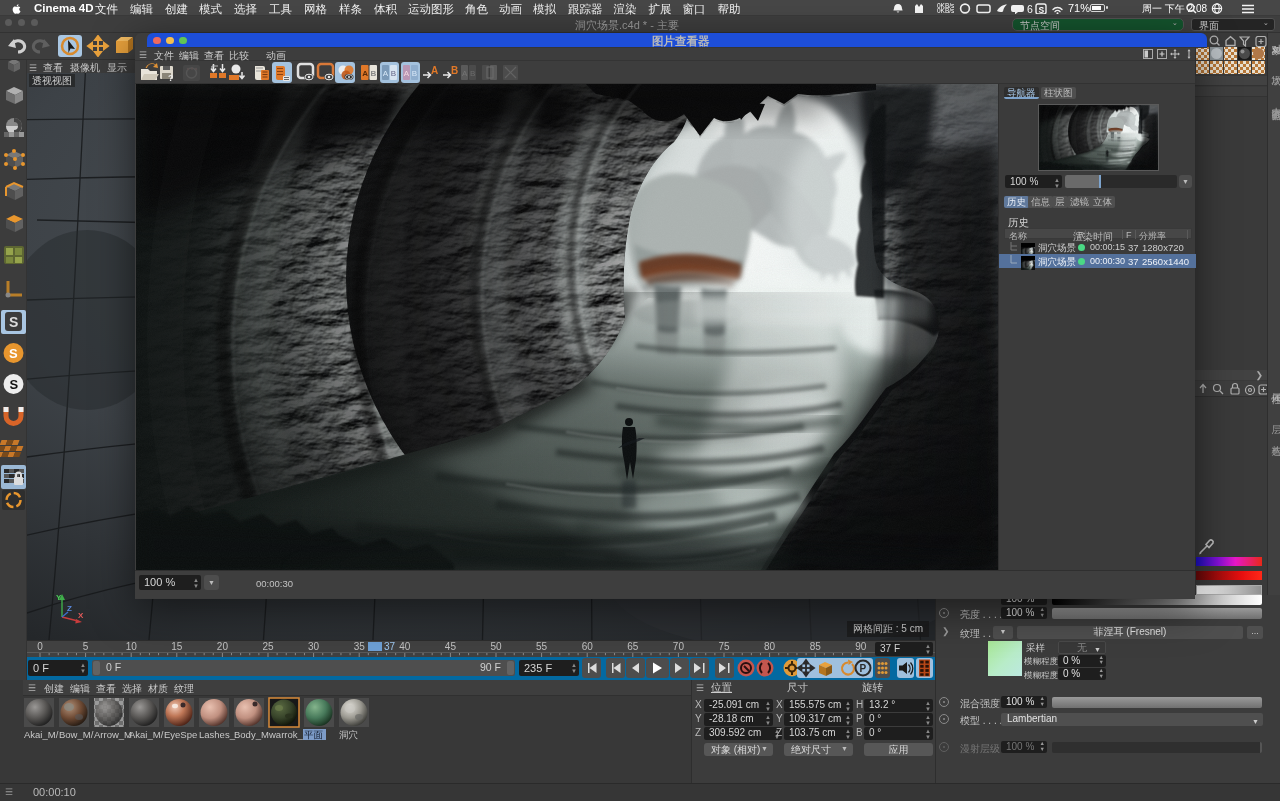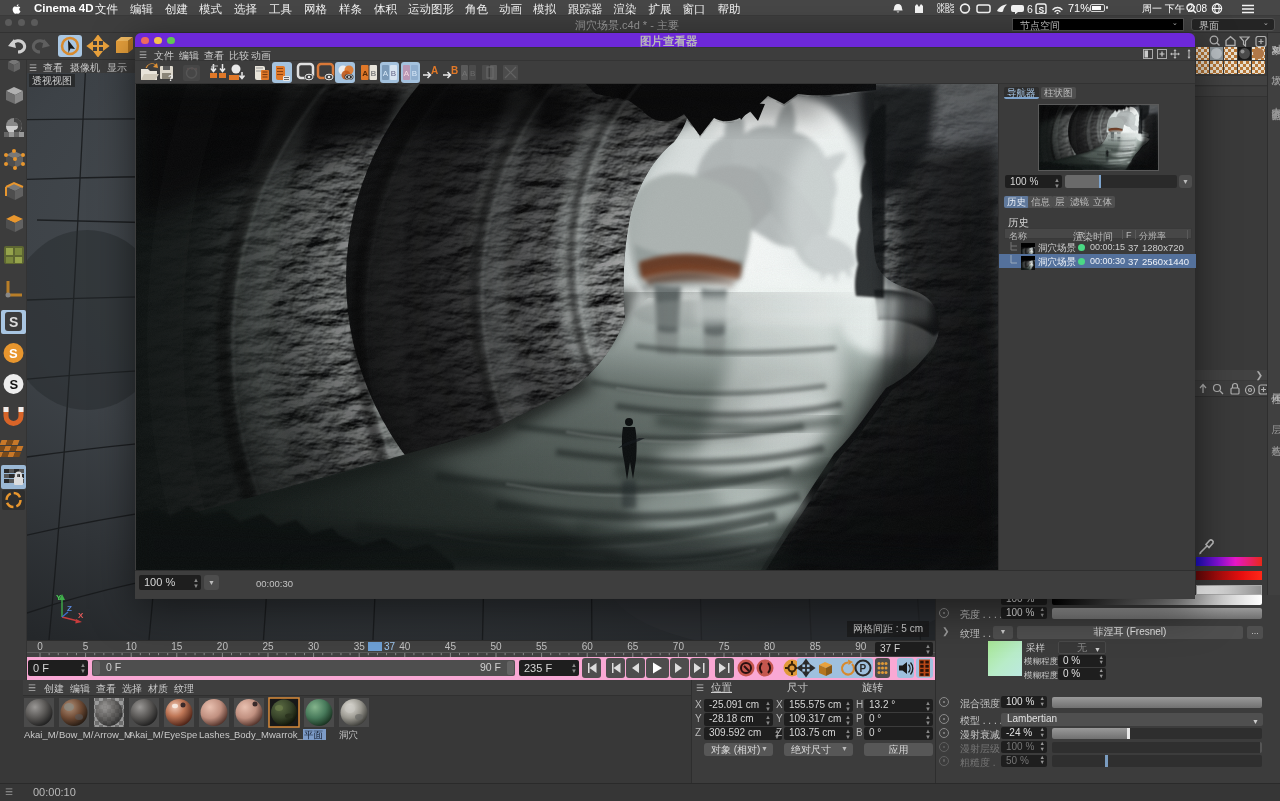--- a/index.html
+++ b/index.html
@@ -57,21 +57,21 @@
           <line x1="56" y1="9.5" x2="68" y2="9.5"></line>
         </g>
   </svg>
 </div>
 
 <div class="abs" style="left:0;top:16px;width:1280px;height:17px;background:#3e3e3e;border-bottom:1px solid #323232;">
   <div class="abs" style="left:5px;top:3px;width:7px;height:7px;border-radius:50%;background:#5b5b5b;"></div>
   <div class="abs" style="left:18px;top:3px;width:7px;height:7px;border-radius:50%;background:#5b5b5b;"></div>
   <div class="abs" style="left:31px;top:3px;width:7px;height:7px;border-radius:50%;background:#5b5b5b;"></div>
   <div class="abs" style="left:575px;top:2px;color:#9b9b9b;font-size:11px;">洞穴场景.c4d * - 主要</div>
-  <div class="abs" style="left:1012px;top:1.5px;width:172px;height:13px;background:#000000;border:1px solid #525252;border-radius:0;">
+  <div class="abs" style="left:1012px;top:1.5px;width:172px;height:13px;background:#14532d;border:1px solid #525252;border-radius:5px;">
     <div class="abs" style="left:7px;top:0.5px;color:#c6c6c6;font-size:10px;">节点空间</div>
     <div class="abs" style="right:5px;top:-1px;color:#aaa;font-size:7.5px;">⌄</div>
   </div>
   <div class="abs" style="left:1191px;top:1.5px;width:84px;height:13px;background:#242424;border:1px solid #525252;border-radius:3px;">
     <div class="abs" style="left:7px;top:0.5px;color:#c6c6c6;font-size:10px;">界面</div>
     <div class="abs" style="right:5px;top:-1px;color:#aaa;font-size:7.5px;">⌄</div>
   </div>
 </div>
 
 <div class="abs" style="left:0;top:33px;width:1280px;height:27px;background:#3e3e3e;border-bottom:1px solid #313131;">
@@ -503,21 +503,21 @@
             <line x1="815.56" y1="12" x2="815.56" y2="14.2"></line>
             <line x1="824.68" y1="12" x2="824.68" y2="14.2"></line>
             <line x1="833.8" y1="12" x2="833.8" y2="16"></line>
           </g>
     </g>
   </svg>
   <div class="abs field" style="left:848px;top:1px;width:58px;height:14px;line-height:14px;font-size:10px;">37 F<span class="spin" style="top:1px;">▲<br>▼</span></div>
   
 </div>
 
-<div class="abs" id="transport" style="left:27px;top:657px;width:908px;height:23px;background:#f9a8d4;">
+<div class="abs" id="transport" style="left:27px;top:657px;width:908px;height:23px;background:#0369a1;">
   <div class="abs field" style="left:1px;top:3px;width:60px;height:16px;line-height:16px;">0 F<span class="spin" style="top:2px;">▲<br>▼</span></div>
   <div class="abs" style="left:65px;top:3px;width:423px;height:16px;background:#4e4e4e;border-radius:2px;">
     <div class="abs" style="left:1px;top:1px;width:7px;height:14px;background:#636363;border-radius:2px;"></div>
     <div class="abs" style="right:1px;top:1px;width:7px;height:14px;background:#636363;border-radius:2px;"></div>
     <div class="abs" style="left:14px;top:1px;color:#cfcfcf;font-size:10.5px;">0 F</div>
     <div class="abs" style="right:14px;top:1px;color:#cfcfcf;font-size:10.5px;">90 F</div>
   </div>
   <div class="abs field" style="left:492px;top:3px;width:60px;height:16px;line-height:16px;">235 F<span class="spin" style="top:2px;">▲<br>▼</span></div>
 
   <svg class="abs" style="left:555px;top:1px;" width="353" height="21">
@@ -774,42 +774,25 @@
     <div class="aico"></div>
         <div class="alab">混合强度</div>
     <div class="afield">100 %<span class="asp">▲<br>▼</span></div>
     <div class="aslider"></div>
   </div>
   <div class="arow" style="top:118px;">
     <div class="aico"></div>
         <div class="alab">模型 . . . . .</div>
     <div class="adrop">Lambertian<span class="achev">▼</span></div>
   </div>
-  <div class="arow" style="top:132px;">
-    <div class="aico"></div>
-        <div class="alab">漫射衰减</div>
-    <div class="afield">-24 %<span class="asp">▲<br>▼</span></div>
-    <div class="abs" style="left:116px;top:0.5px;width:210px;height:11.5px;background:#2e2e2e;border-radius:2px;">
-      <div class="abs" style="left:0;top:0;width:75px;height:11.5px;background:linear-gradient(#9a9a9a,#707070);border-radius:2px 0 0 2px;"></div>
-      <div class="abs" style="left:75px;top:0;width:2.5px;height:11.5px;background:#e8e8e8;"></div>
-    </div>
-  </div>
   <div class="arow" style="top:146px;">
     <div class="aico" style="opacity:.45;"></div>
         <div class="alab" style="color:#757575;">漫射层级</div>
     <div class="afield" style="color:#757575;">100 %<span class="asp">▲<br>▼</span></div>
     <div class="abs" style="left:116px;top:0.5px;width:210px;height:11.5px;background:#2f2f2f;border-radius:2px;border-right:2px solid #555;"></div>
-  </div>
-  <div class="arow" style="top:159.5px;">
-    <div class="aico" style="opacity:.45;"></div>
-        <div class="alab" style="color:#757575;">粗糙度 .</div>
-    <div class="afield" style="color:#757575;">50 %<span class="asp">▲<br>▼</span></div>
-    <div class="abs" style="left:116px;top:0.5px;width:210px;height:11.5px;background:#2f2f2f;border-radius:2px;">
-      <div class="abs" style="left:53px;top:0;width:2.5px;height:11.5px;background:#7a9cc0;"></div>
-    </div>
   </div>
 </div>
 
 <div class="abs" style="left:0;top:783px;width:1280px;height:18px;background:#363636;border-top:1px solid #2a2a2a;">
   <div class="abs" style="left:5px;top:3px;color:#9a9a9a;font-size:9px;">☰</div>
   <div class="abs" style="left:33px;top:2px;color:#b9b9b9;font-size:11px;">00:00:10</div>
 </div>
 
 <svg width="0" height="0" style="position:absolute;">
 <defs>
@@ -1063,30 +1046,30 @@
     <path d="M0 436 L862 472 L862 486 L0 486 Z" fill="#0a0d0e" opacity="0.55" filter="url(#b8)"></path>
     <path d="M180 486 C320 452 480 446 660 470 L660 486 Z" fill="#10514" opacity="0"></path>
     <path d="M150 486 C300 448 460 442 655 468 L655 486 Z" fill="#131a18" opacity="0.4" filter="url(#b8)"></path>
     <rect x="0" y="0" width="862" height="486" filter="url(#grain)"></rect>
   </g>
 </defs>
 </svg>
 
 <div class="abs" id="pviewer" style="left:135px;top:33px;width:1060px;height:566px;background:#3d3d3d;border-radius:6px 6px 0 0;box-shadow:0 10px 40px rgba(0,0,0,.55);">
 
-  <div class="abs" style="left:0;top:0;width:1060px;height:15px;background:#6d28d9;border-radius:6px 6px 0 0;border-bottom:1px solid #353535;">
+  <div class="abs" style="left:12px;top:0;width:1060px;height:15px;background:#1d4ed8;border-radius:6px 6px 0 0;border-bottom:1px solid #353535;">
     <div class="abs" style="left:6px;top:3.5px;width:7.5px;height:7.5px;border-radius:50%;background:#ed6a5f;"></div>
     <div class="abs" style="left:19px;top:3.5px;width:7.5px;height:7.5px;border-radius:50%;background:#f5bf4f;"></div>
     <div class="abs" style="left:32px;top:3.5px;width:7.5px;height:7.5px;border-radius:50%;background:#61c555;"></div>
     <div class="abs" style="left:505px;top:1px;color:#b8b8b8;font-size:11.5px;font-weight:bold;">图片查看器</div>
   </div>
 
   <div class="abs" style="left:0;top:15px;width:1060px;height:13px;background:#3d3d3d;border-bottom:1px solid #343434;">
     <div class="abs" style="left:4px;top:2px;color:#b5b5b5;font-size:9px;">☰</div>
-    <div class="abs" style="left:19px;top:1px;color:#c9c9c9;font-size:10px;"><span style="margin-right:5px">文件</span><span style="margin-right:5px">编辑</span><span style="margin-right:5px">查看</span><span style="margin-right:2px">比较</span><span>动画</span></div>
+    <div class="abs" style="left:19px;top:1px;color:#c9c9c9;font-size:10px;"><span style="margin-right:5px">文件</span><span style="margin-right:5px">编辑</span><span style="margin-right:5px">查看</span><span style="margin-right:17px">比较</span><span>动画</span></div>
     <svg class="abs" style="left:1008px;top:1px;" width="52" height="11">
       <rect x="0.5" y="0.5" width="9" height="9" fill="none" stroke="#aaa" stroke-width="1"></rect>
           <rect x="1.5" y="1.5" width="3.5" height="7" fill="#ccc"></rect>
       <rect x="14.5" y="0.5" width="9" height="9" fill="none" stroke="#aaa" stroke-width="1"></rect>
           <path d="M19 2.5 v5 M16.5 5 h5" stroke="#ccc" stroke-width="1.2"></path>
       <g stroke="#bbb" stroke-width="1.1">
             <line x1="32" y1="1" x2="32" y2="9"></line>
             <line x1="28" y1="5" x2="36" y2="5"></line>
             <path d="M32 0 l1.5 2 h-3 z M32 10 l1.5 -2 h-3 z M27 5 l2 -1.5 v3 z M37 5 l-2 -1.5 v3 z" fill="#bbb" stroke="none"></path>
           </g>

